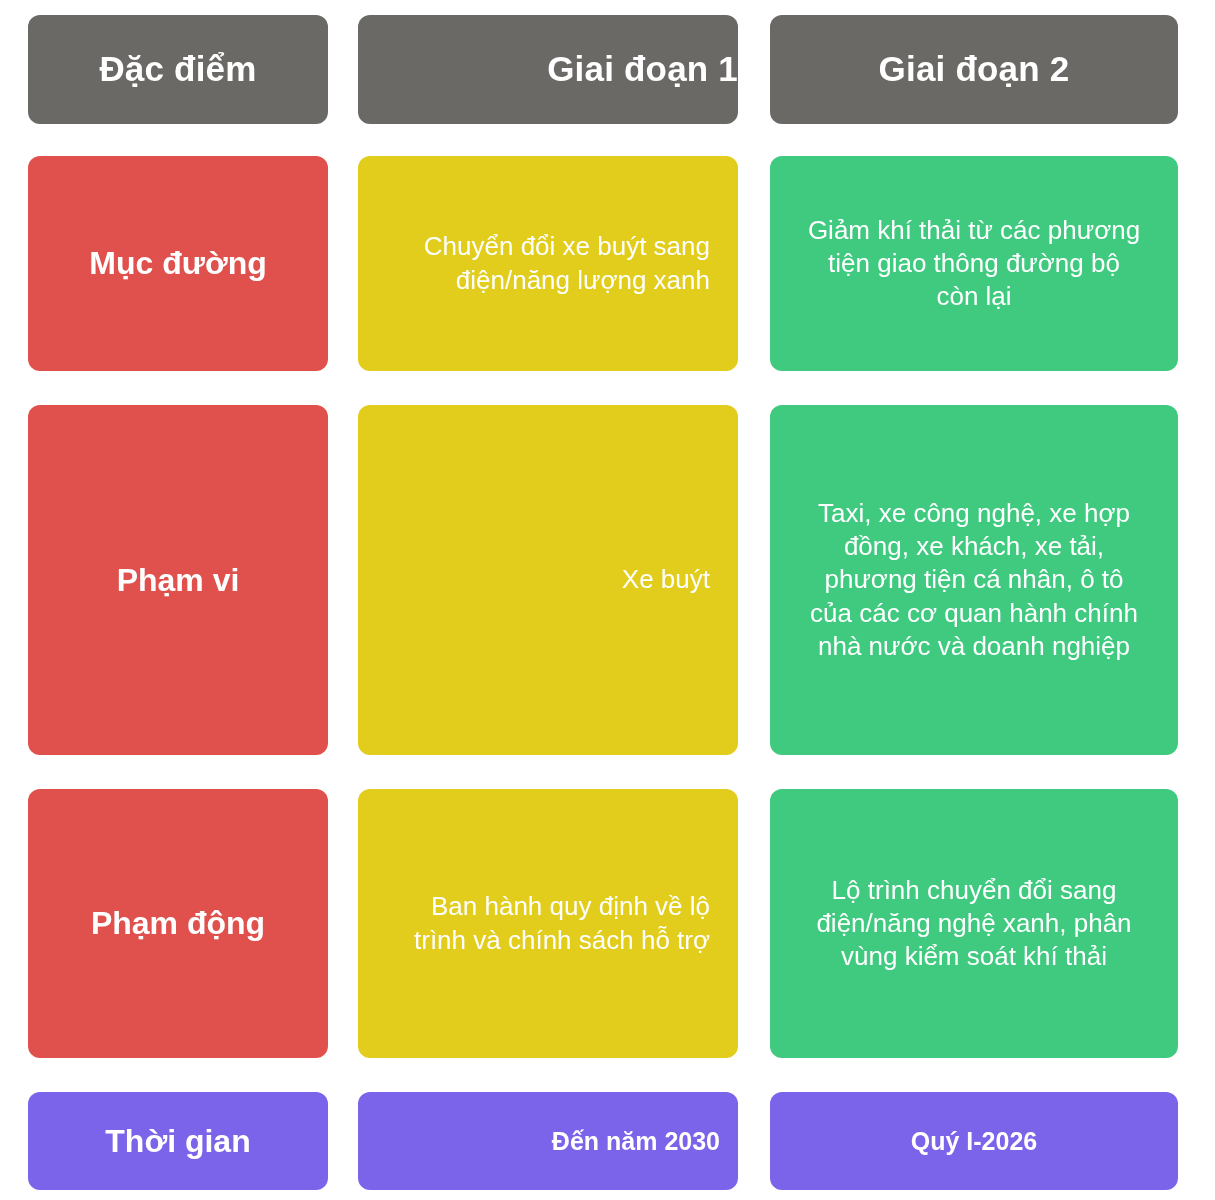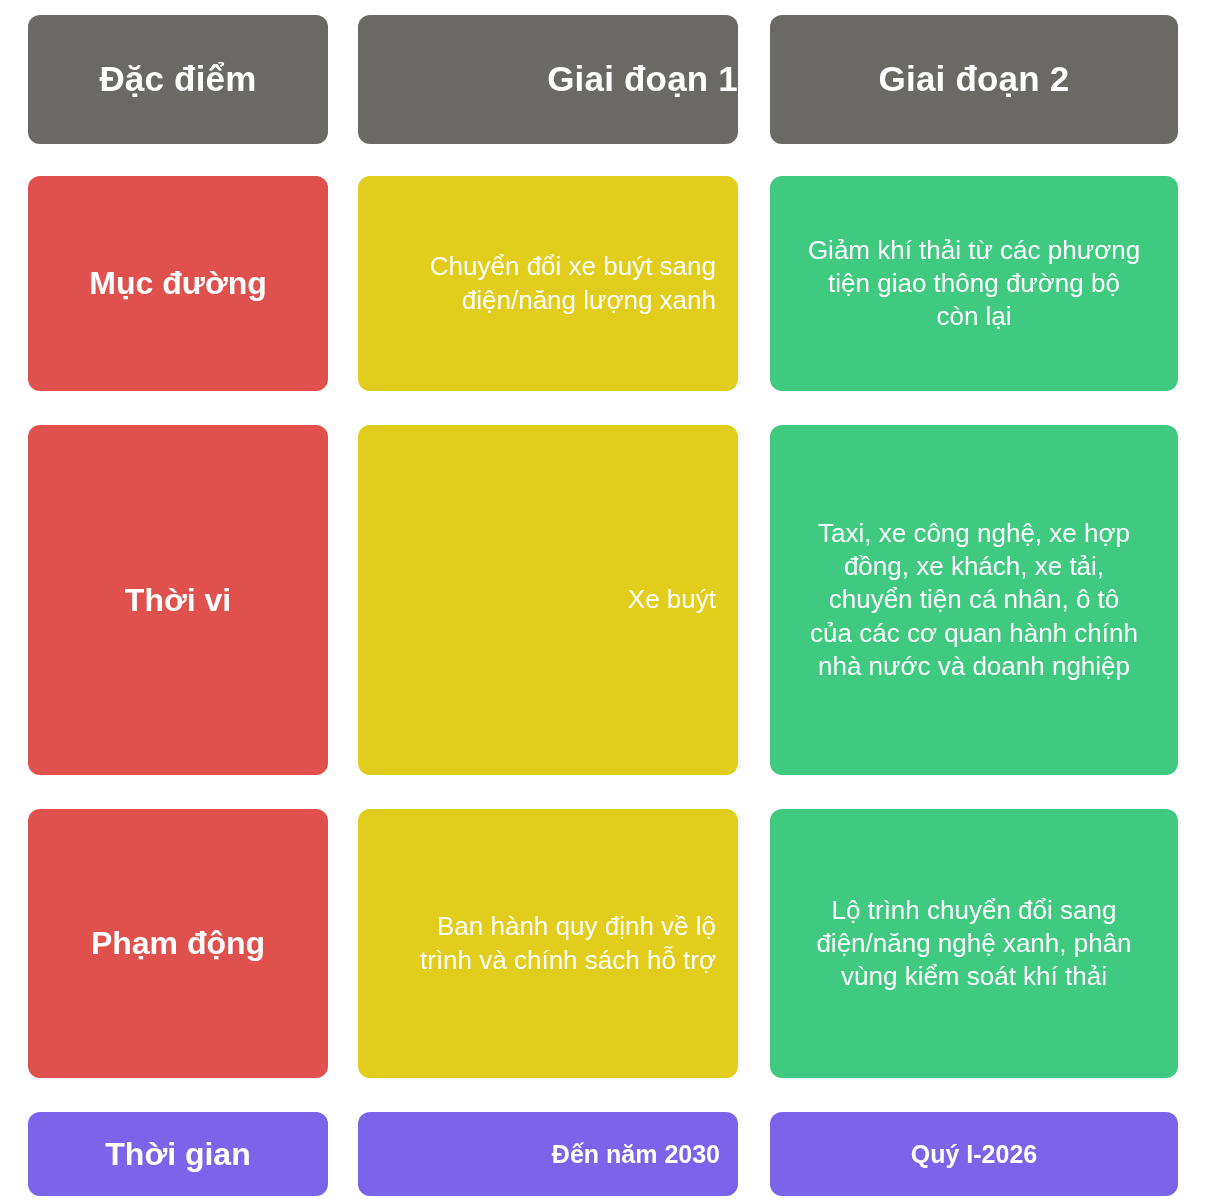--- a/index.html
+++ b/index.html
@@ -41,21 +41,21 @@
     text-align: center;
     color: #ffffff;
     overflow: hidden;
     line-height: 1.28;
   }
   .col-1 { flex: 0 0 300px; margin-right: 30px; }
   .col-2 { flex: 0 0 380px; margin-right: 32px; text-align: right; }
   .col-3 { flex: 1 1 auto; }
 
   
-  .row-header { height: 129px; margin-bottom: 32px; }
+  .row-header { height: 109px; margin-bottom: 32px; }
   .row-header .cell {
     background: #6b6966;
     font-size: 35px;
     font-weight: bold;
     letter-spacing: 0.2px;
   }
 
   
   .row-body { margin-bottom: 34px; }
   .row-objective { height: 215px; }
@@ -64,31 +64,31 @@
 
   .cell-label {
     background: #e0514d;
     font-size: 32px;
     font-weight: bold;
   }
   .cell-phase1 {
     background: #e2cd1d;
     font-size: 26px;
     font-weight: normal;
-    padding: 10px 22px;
+    padding: 10px 28px;
   }
   .cell-phase2 {
     background: #3fca80;
     font-size: 26px;
     font-weight: normal;
     padding: 10px 36px;
   }
 
   
-  .row-time { height: 84px; margin-bottom: 16px; }
+  .row-time { height: 98px; margin-bottom: 16px; }
   .row-time .cell { background: #7b63ea; }
   .row-time .cell-label  { font-size: 32px; font-weight: bold; background: #7b63ea; }
   .row-time .cell-phase1,
   .row-time .cell-phase2 { font-size: 25px; font-weight: bold; background: #7b63ea; padding: 8px 18px; }
 
   .cell-text {
     display: block;
     width: 100%;
   }
 </style>
@@ -116,27 +116,27 @@
     <div class="cell col-2 cell-phase1">
       <span class="cell-text">Chuyển đổi xe buýt sang điện/năng lượng xanh</span>
     </div>
     <div class="cell col-3 cell-phase2">
       <span class="cell-text">Giảm khí thải từ các phương tiện giao thông đường bộ còn lại</span>
     </div>
   </div>
 
   <div class="row row-body row-scope">
     <div class="cell col-1 cell-label">
-      <span class="cell-text">Thời vi</span>
+      <span class="cell-text">Phạm vi</span>
     </div>
     <div class="cell col-2 cell-phase1">
       <span class="cell-text">Xe buýt</span>
     </div>
     <div class="cell col-3 cell-phase2">
-      <span class="cell-text">Taxi, xe công nghệ, xe hợp đồng, xe khách, xe tải, chuyển tiện cá nhân, ô tô của các cơ quan hành chính nhà nước và doanh nghiệp</span>
+      <span class="cell-text">Taxi, xe công nghệ, xe hợp đồng, xe khách, xe tải, phương tiện cá nhân, ô tô của các cơ quan hành chính nhà nước và doanh nghiệp</span>
     </div>
   </div>
 
   <div class="row row-body row-action">
     <div class="cell col-1 cell-label">
       <span class="cell-text">Phạm động</span>
     </div>
     <div class="cell col-2 cell-phase1">
       <span class="cell-text">Ban hành quy định về lộ trình và chính sách hỗ trợ</span>
     </div>

